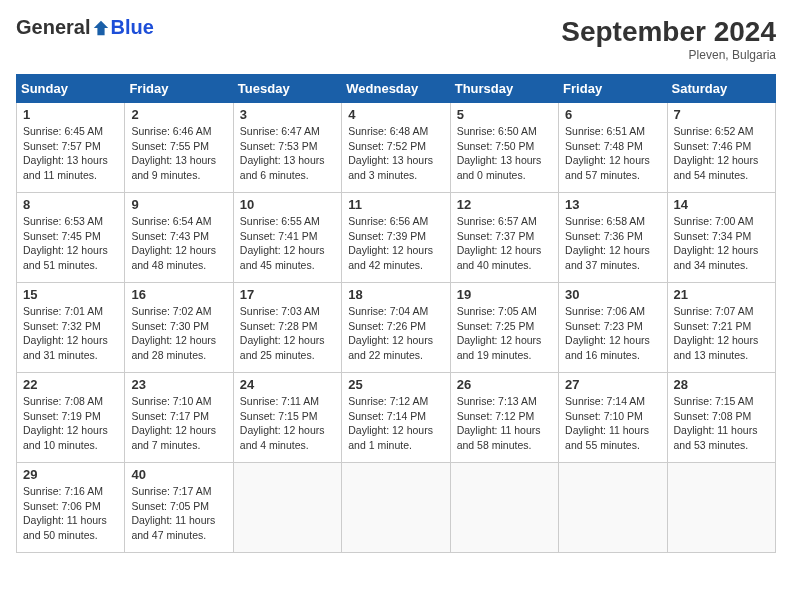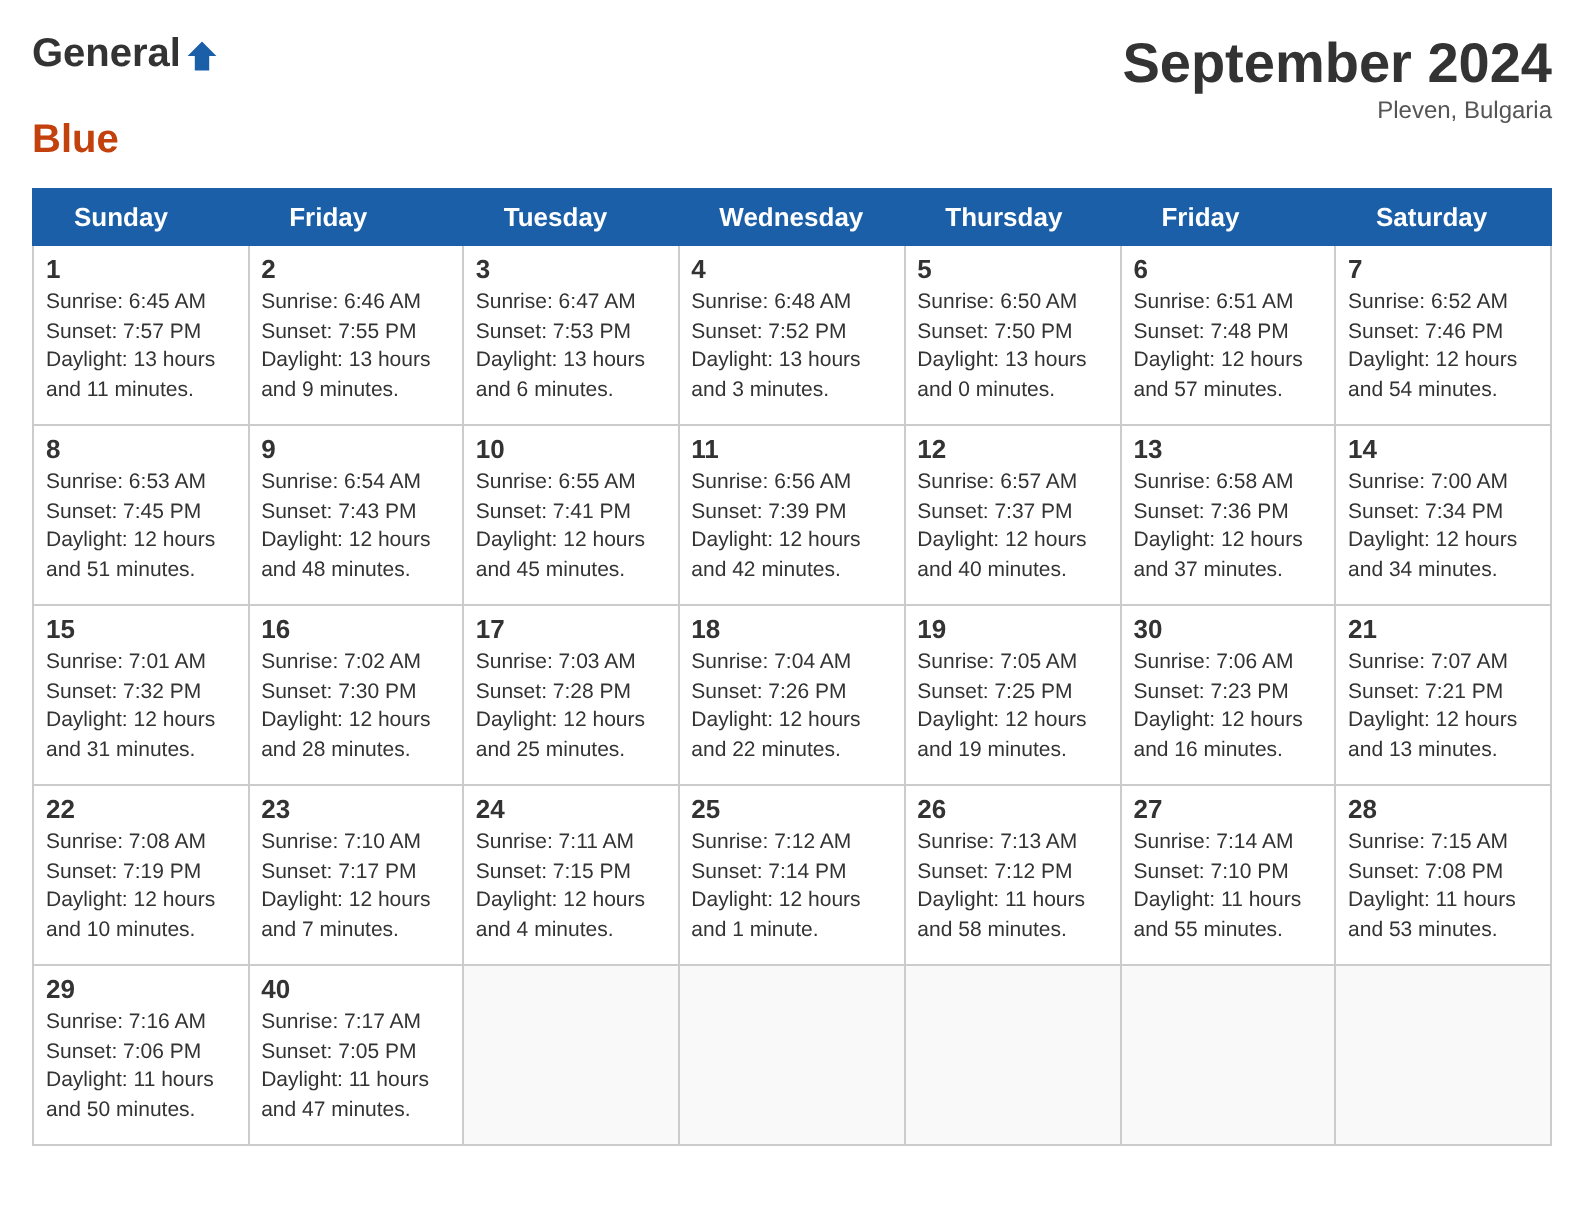--- a/index.html
+++ b/index.html
@@ -11,37 +11,35 @@
       padding: 16px;
     }
     .header {
       display: flex;
       justify-content: space-between;
       align-items: flex-start;
       margin-bottom: 12px;
     }
     .logo {
       display: flex;
-      flex-direction: column;
       align-items: flex-start;
     }
     .logo-text {
       display: flex;
       align-items: center;
     }
     .logo-general {
       font-size: 20px;
       font-weight: bold;
       color: #333;
     }
     .logo-blue {
       font-size: 20px;
       font-weight: bold;
-      color: #c2410c;
-      margin-top: 20px;
+      color: #1d4ed8;
     }
     .logo-icon {
       width: 18px;
       height: 18px;
       margin-left: 2px;
     }
     .title-block {
       text-align: right;
     }
     .month-title {
@@ -53,21 +51,21 @@
       font-size: 12px;
       color: #555;
     }
     .calendar {
       width: 100%;
       border-collapse: collapse;
     }
     .calendar th {
       background-color: #1a5fa8;
       color: #fff;
-      padding: 6px 20px;
+      padding: 6px 4px;
       font-size: 13px;
       font-weight: bold;
       text-align: left;
       border: 1px solid #1a5fa8;
     }
     .calendar td {
       vertical-align: top;
       padding: 4px 6px;
       border: 1px solid #ccc;
       background: #fff;

